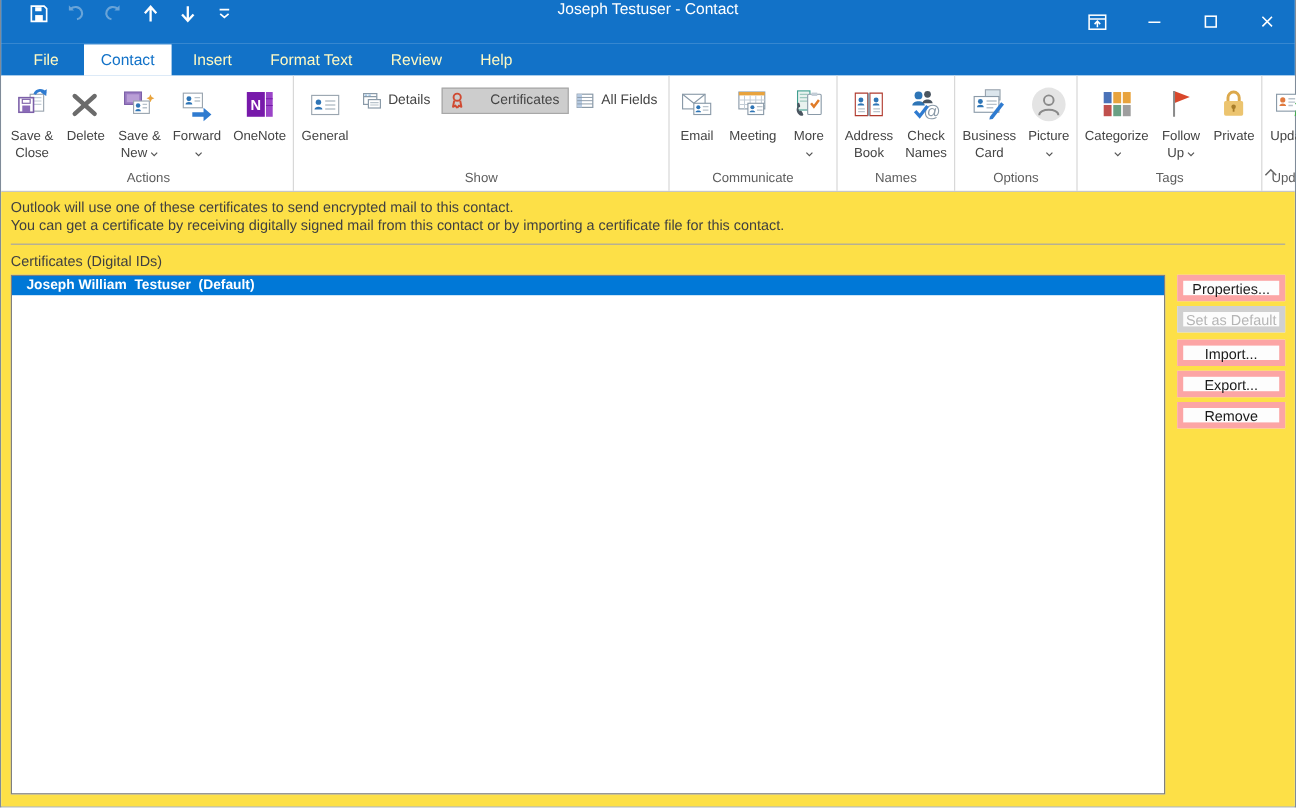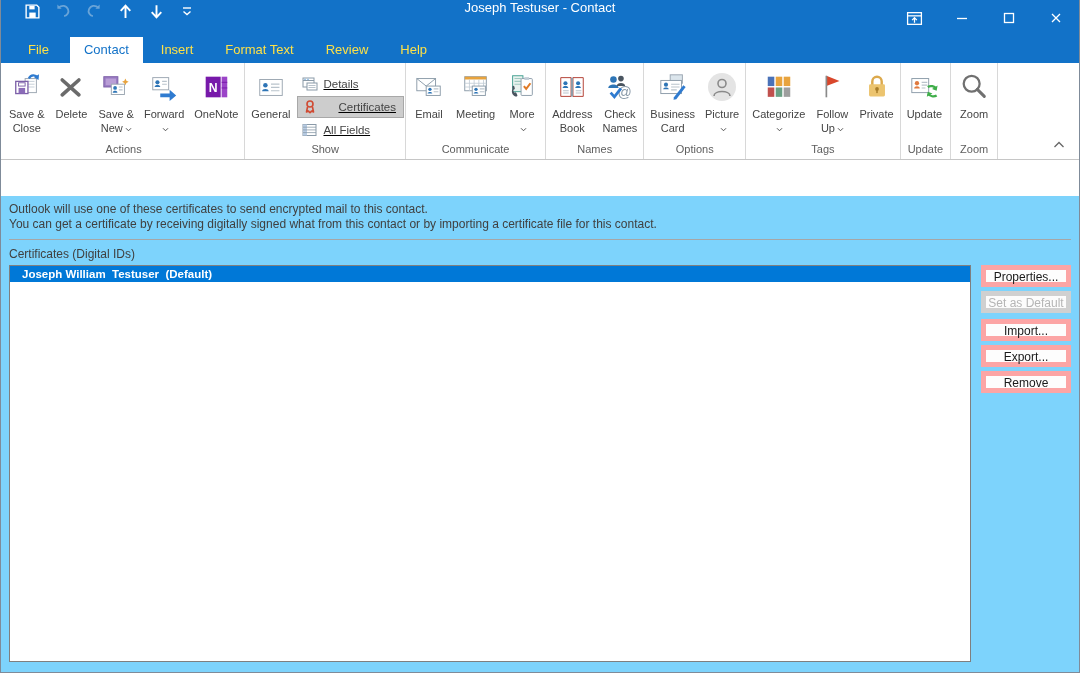--- a/index.html
+++ b/index.html
@@ -14,49 +14,49 @@
   .qat { display:flex; align-items:center; gap:9px; padding-left:20px; }
   .qat .qbtn { width:22px; height:22px; display:flex; align-items:center; justify-content:center; }
   .win-title { position:absolute; left:0; right:0; text-align:center; color:#fff;
                font-size:13px; pointer-events:none; }
   .win-controls { margin-left:auto; display:flex; height:36px; }
   .wc { width:47px; height:36px; display:flex; align-items:center; justify-content:center;
         color:#fff; font-size:14px; }
 
   
   .menubar { height:27px; background:#1272c8; display:flex; align-items:flex-end; flex:0 0 auto; }
-  .tab { color:#fde047; font-size:13px; padding:5px 14px 6px 14px; margin:0 2px; }
+  .tab { color:#fef9c3; font-size:13px; padding:5px 14px 6px 14px; margin:0 2px; }
   .tab.first { margin-left:10px; padding:5px 17px 6px 17px; }
   .tab.active { background:#ffffff; color:#1272c8; }
   .tellme { display:flex; align-items:center; gap:8px; color:#fff; font-size:13px;
             padding:0 10px 5px 16px; }
 
   
   .ribbon { height:97px; background:#fff; border-bottom:1px solid #c6c6c6;
             display:flex; align-items:stretch; padding-left:2px; flex:0 0 auto; position:relative; }
   .rgroup { display:flex; flex-direction:column; border-right:1px solid #d8d8d8; padding:0 1px; }
   .rgroup-content { flex:1; display:flex; align-items:flex-start; padding-top:4px; }
   .rgroup-label { text-align:center; font-size:11px; color:#5d5d5d; padding:2px 6px 4px 6px; }
   .rbtn { display:flex; flex-direction:column; align-items:center; padding:3px 5px 0 5px;
           min-width:44px; }
   .rbtn .ricon { height:34px; display:flex; align-items:center; justify-content:center; }
   .rbtn .rlabel { font-size:11px; color:#444; text-align:center; line-height:14px; margin-top:3px;
                   white-space:nowrap; }
   .chev { margin-left:2px; }
   
-  .show-stack { display:flex; flex-direction:column; justify-content:flex-start; gap:1px;
-                padding-top:6px; margin-left:2px;text-decoration:underline; }
+  .show-stack { display:flex; flex-direction:row; justify-content:flex-start; gap:1px;
+                padding-top:6px; margin-left:2px; }
   .sbtn { display:flex; align-items:center; gap:5px; font-size:11.5px; color:#444;
           padding:2px 7px 2px 4px; border:1px solid transparent; white-space:nowrap; }
   .sbtn.selected { background:#cdcdcd; border:1px solid #a8a8a8;gap:20px; }
   .collapse-chev { position:absolute; right:14px; bottom:6px; }
 
   
-  .bodyarea { flex:1; background:#7dd3fc; padding:6px 8px 10px 8px; display:flex;
-              flex-direction:column; overflow:hidden;margin-top:36px; }
+  .bodyarea { flex:1; background:#fde047; padding:6px 8px 10px 8px; display:flex;
+              flex-direction:column; overflow:hidden; }
   .info { font-size:12px; color:#404040; line-height:15px; }
   .divider { border:none; border-top:1px solid #a6a6a6; margin:7px 0 7px 0; }
   .list-label { font-size:12px; color:#404040; margin-bottom:4px; }
   .list-row { flex:1; display:flex; align-items:stretch; }
   .certlist { flex:1; border:1px solid #7f7f7f; background:#fff; overflow:hidden; }
   .cert-item { height:16px; display:flex; align-items:center; font-size:11.5px;
                padding-left:12px; white-space:pre;font-weight:bold; }
   .cert-item.selected { background:#0078d7; color:#fff; }
   .side-col { width:90px; margin-left:10px; display:flex; flex-direction:column; }
   .side-btn { height:22px; margin-bottom:4px; background:#fdfdfd; border:5px solid #fca5a5;
@@ -454,21 +454,21 @@
 
     <span class="collapse-chev">
       <svg width="12" height="8" viewBox="0 0 12 8">
           <path d="M1.5 6 L6 1.5 L10.5 6" fill="none" stroke="#666" stroke-width="1.3"></path>
         </svg>
     </span>
   </div>
 
   <div class="bodyarea">
     <div class="info">Outlook will use one of these certificates to send encrypted mail to this contact.</div>
-    <div class="info">You can get a certificate by receiving digitally signed what from this contact or by importing a certificate file for this contact.</div>
+    <div class="info">You can get a certificate by receiving digitally signed mail from this contact or by importing a certificate file for this contact.</div>
     <hr class="divider">
     <div class="list-label">Certificates (Digital IDs)</div>
     <div class="list-row">
       <div class="certlist">
         <div class="cert-item selected">Joseph William  Testuser  (Default)</div>
       </div>
       <div class="side-col">
         <button class="side-btn">Properties...</button>
         <button class="side-btn gap disabled">Set as Default</button>
         <button class="side-btn">Import...</button>

